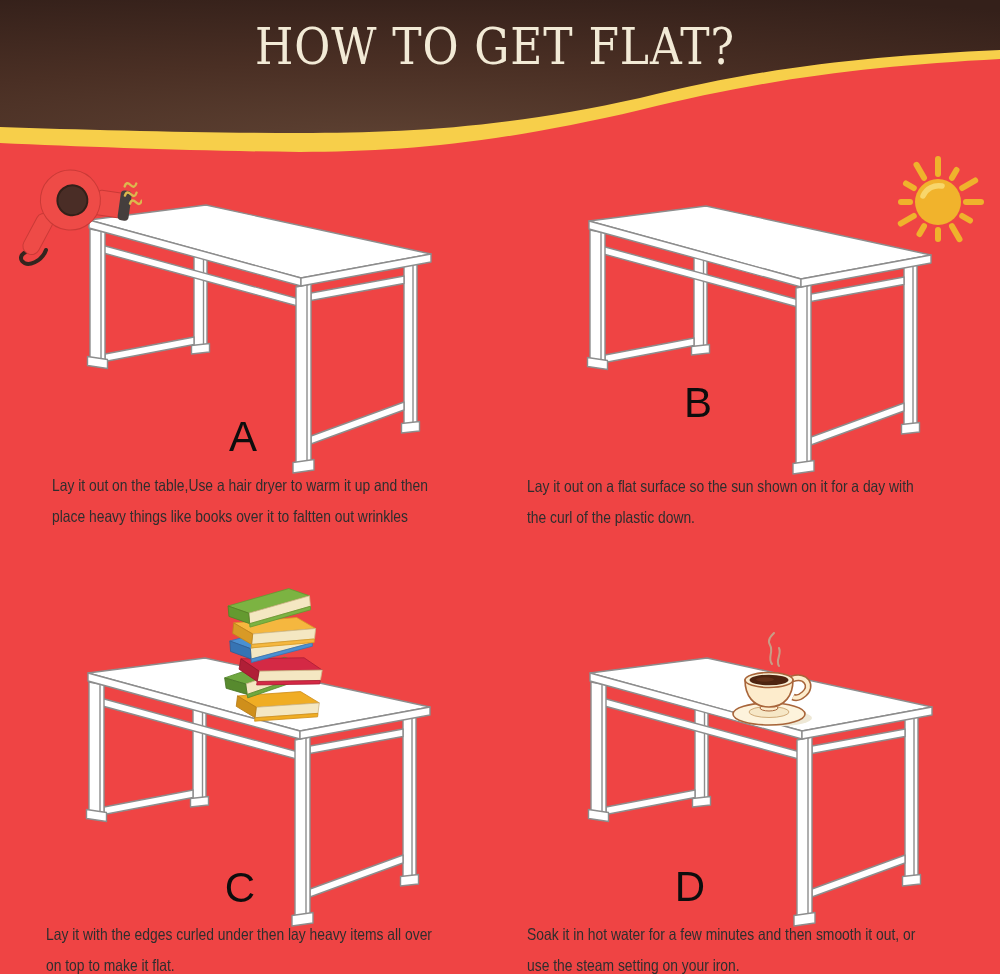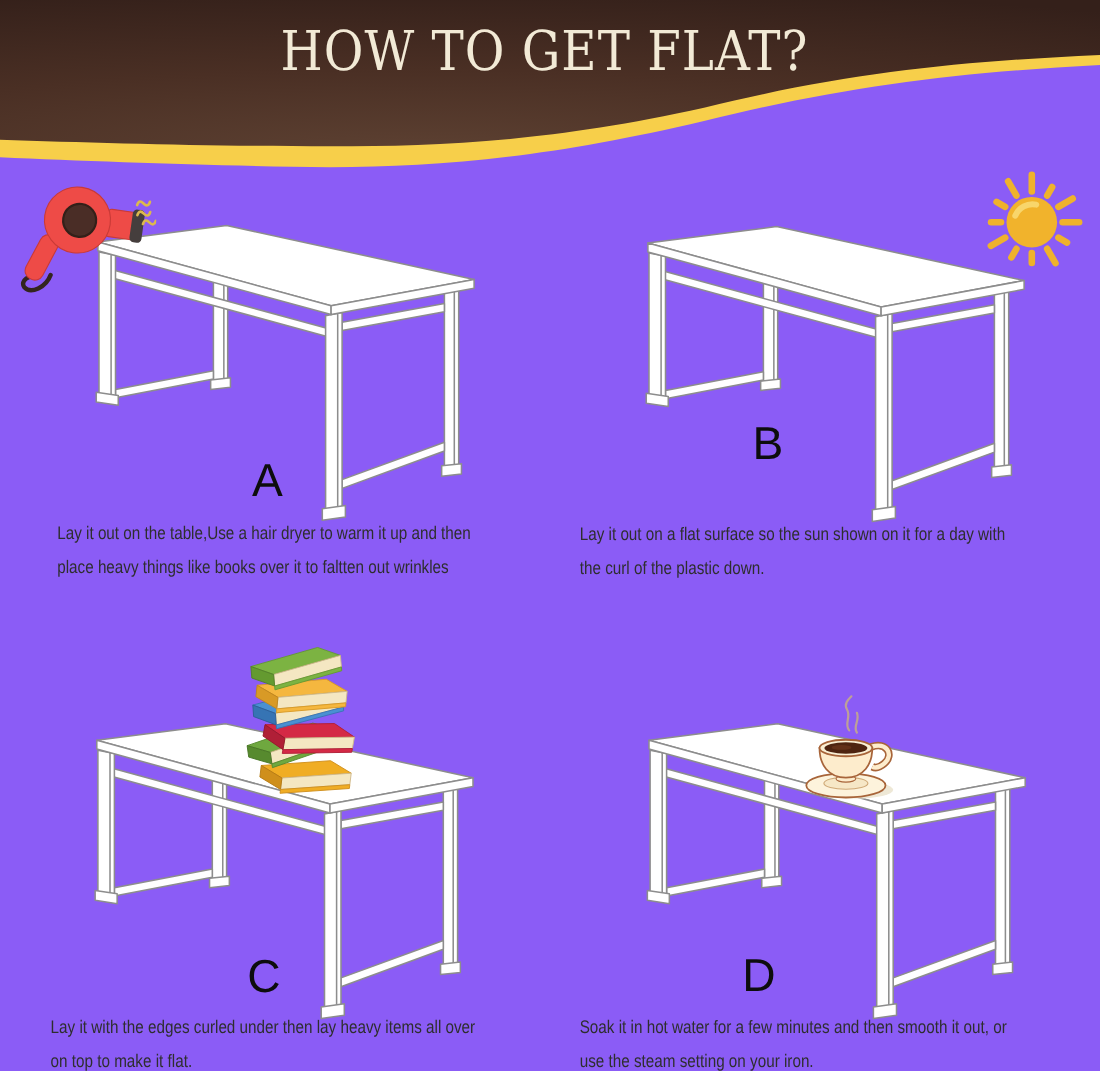--- a/index.html
+++ b/index.html
@@ -1,16 +1,16 @@
 <!DOCTYPE html>
 <html><head>
 <meta charset="utf-8">
 <style>
   html,body{margin:0;padding:0;background:#fff;}
-  .page{position:relative;width:1000px;height:974px;background:#8b5cf6;overflow:hidden;
+  .page{position:relative;width:1000px;height:974px;background:#ef4444;overflow:hidden;
         font-family:"Liberation Sans",sans-serif;}
   
   .hero{position:absolute;left:0;top:0;width:1000px;height:170px;}
   .hero-svg{position:absolute;left:0;top:0;width:1000px;height:170px;display:block;}
   .title{position:absolute;left:0;top:13px;width:990px;margin:0;text-align:center;
          font-family:"DejaVu Serif",serif;font-weight:400;font-size:50px;line-height:68px;
          letter-spacing:1px;transform:scaleX(.88);transform-origin:50% 0;}
   
   .table{position:absolute;width:440px;height:300px;overflow:visible;}
   .table-a{left:60px;top:190px}

